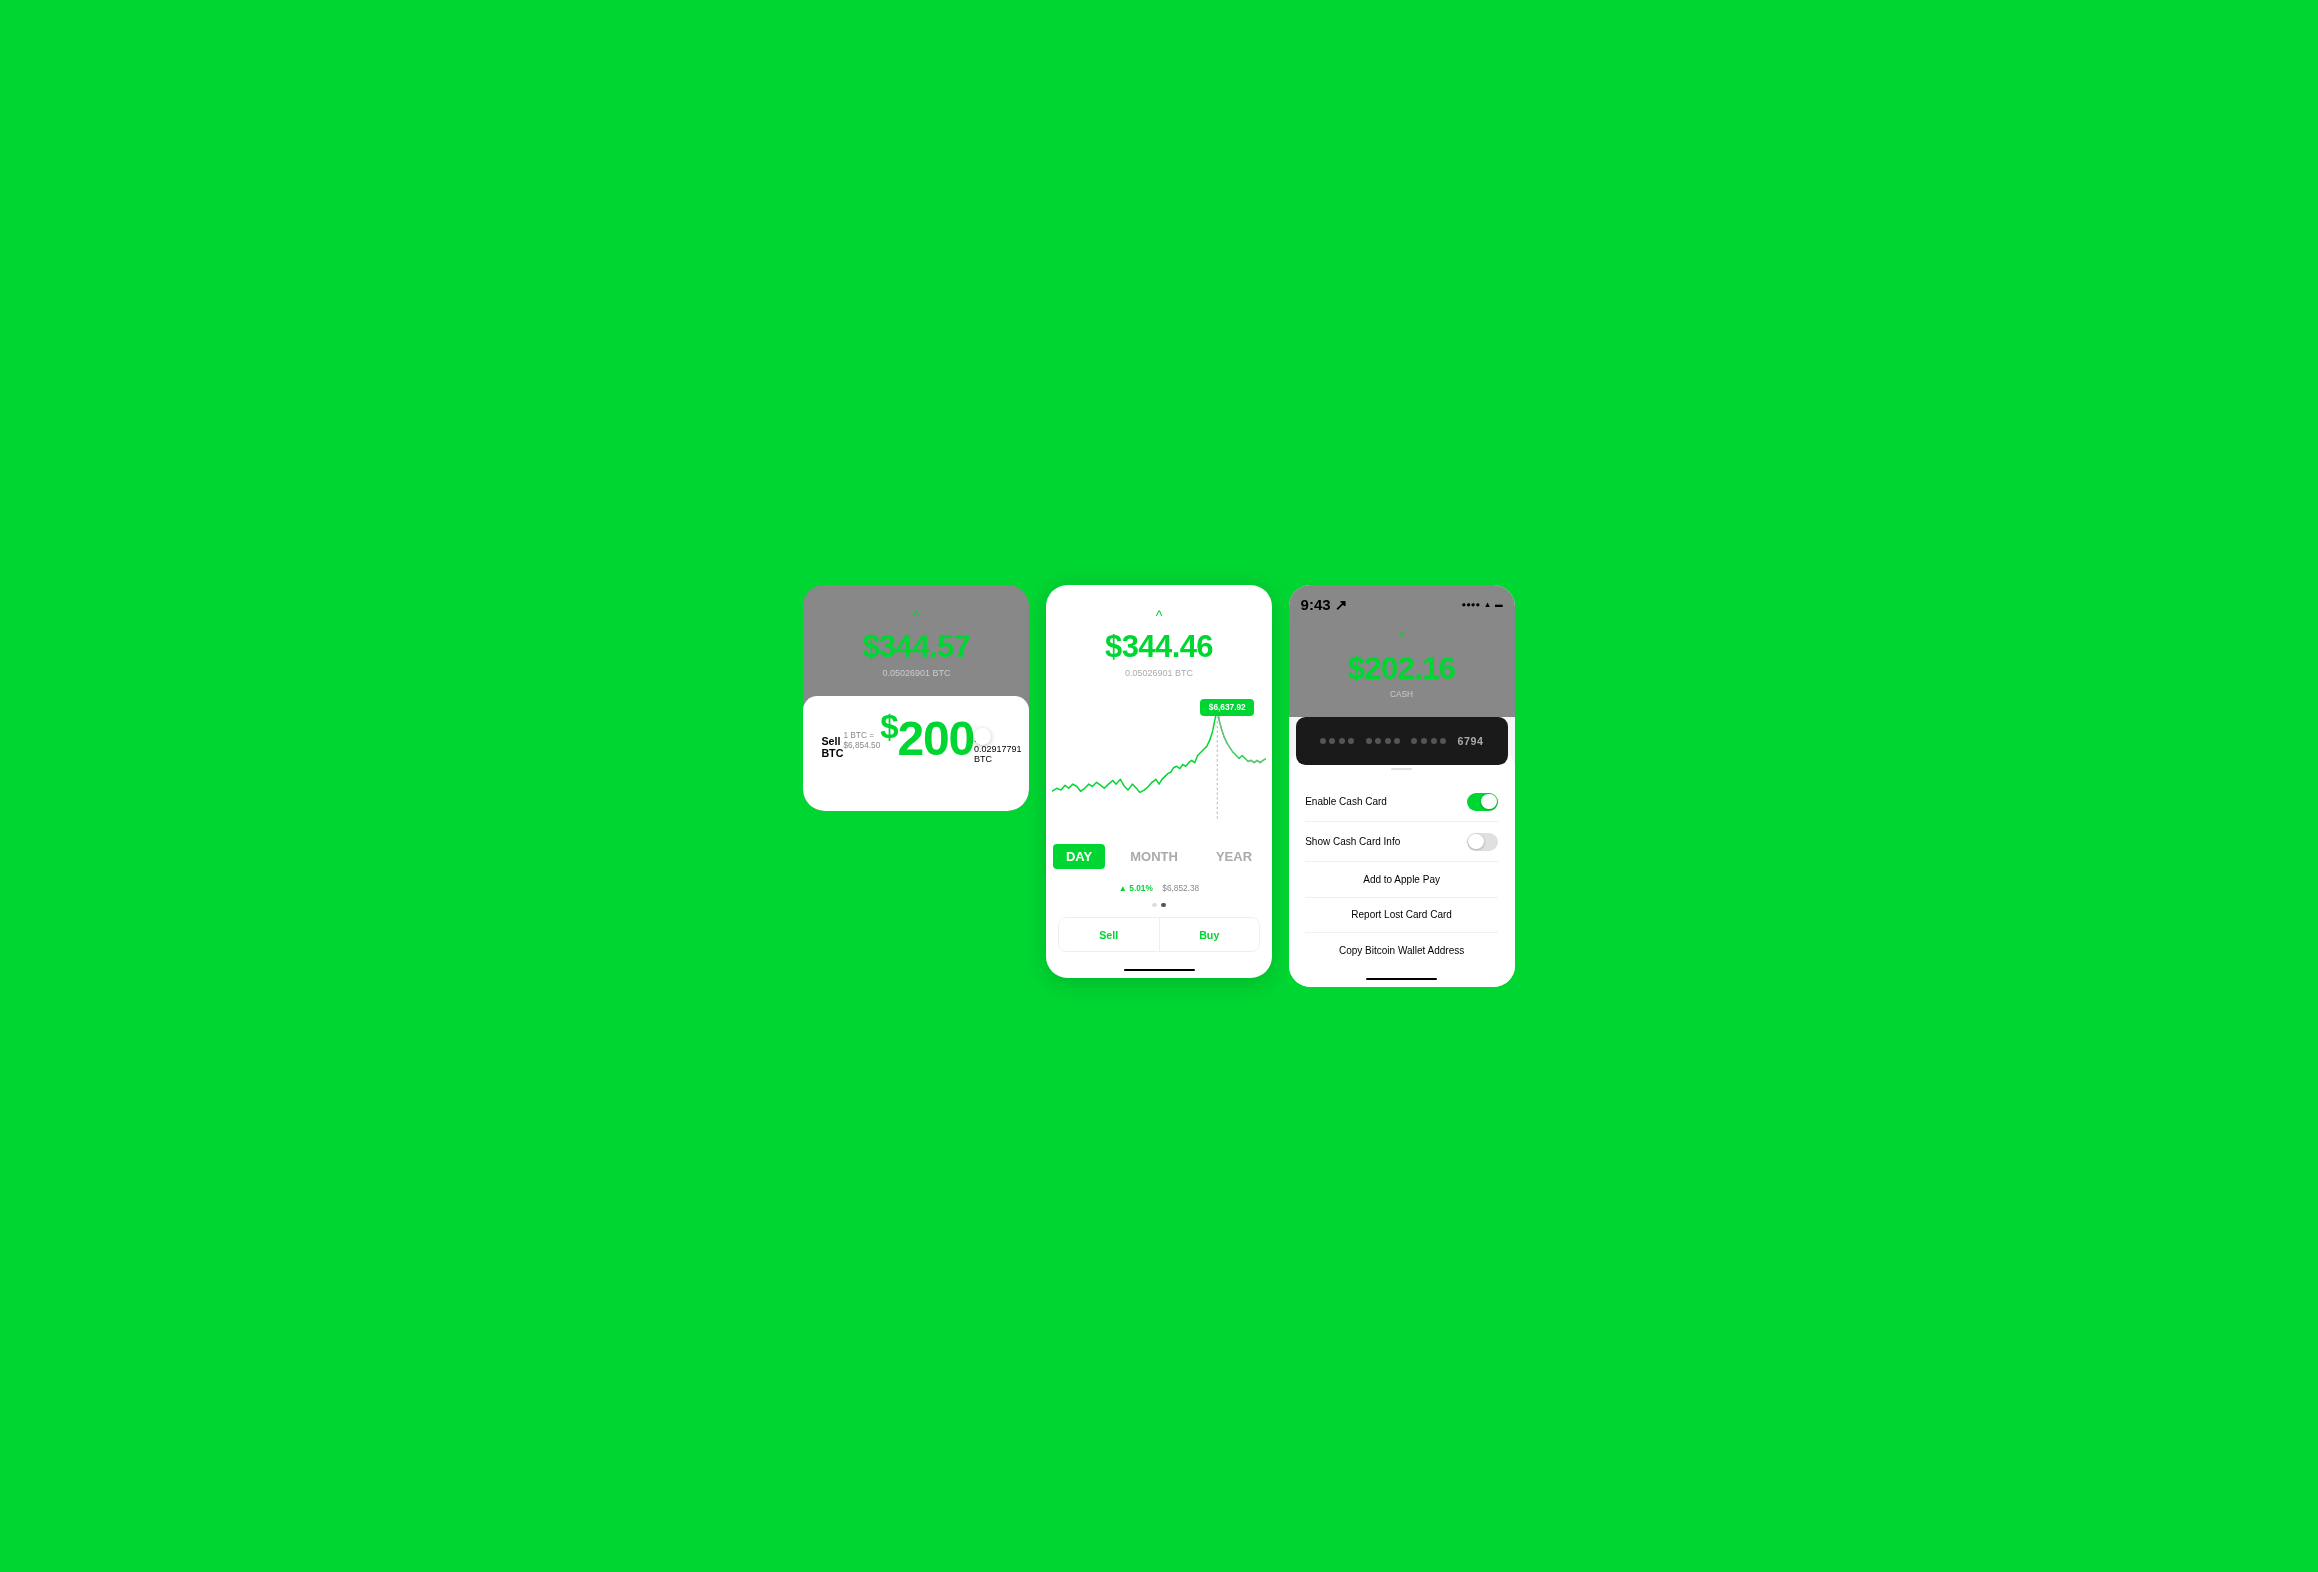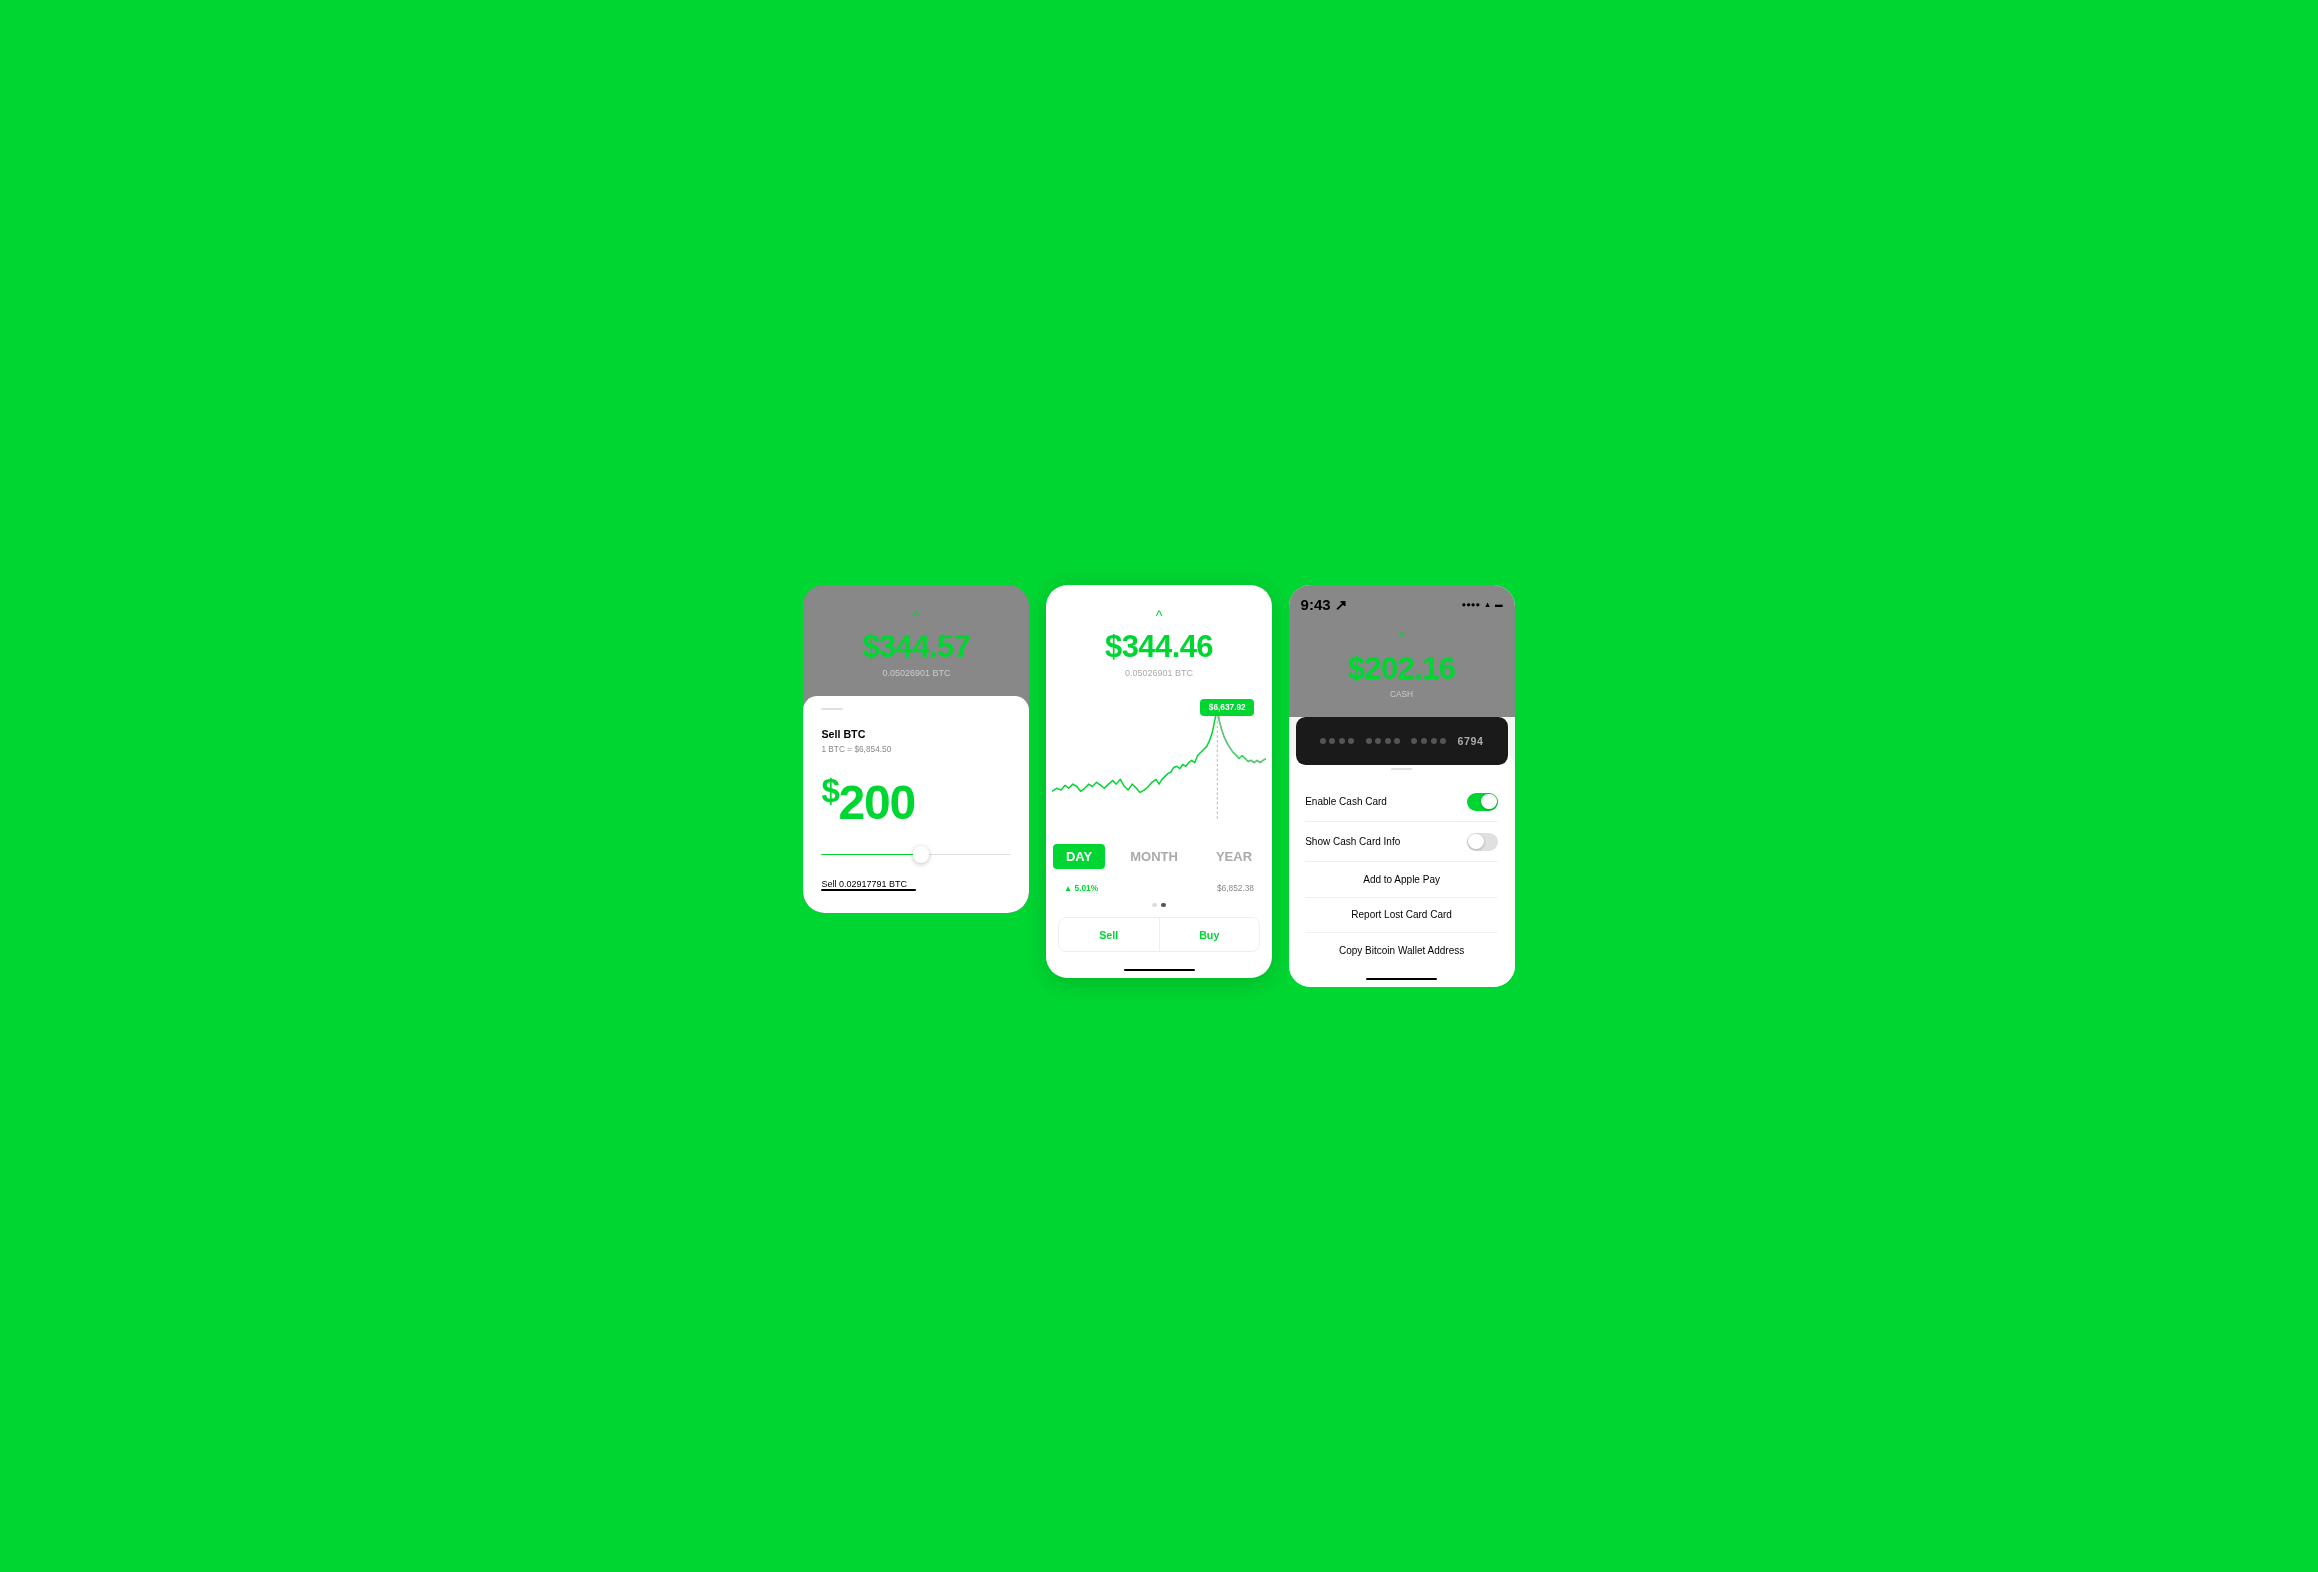--- a/index.html
+++ b/index.html
@@ -54,22 +54,21 @@
     .btc-amount {
       color: #ccc;
       font-size: 9px;
       margin-top: 2.4px;
     }
     .screen1-bottom {
       background: #fff;
       border-radius: 14.3px 14.3px 21.4px 21.4px;
       padding: 12px 18px 21.4px;
       display: flex;
-      flex-direction: column;
-      align-items: flex-start;
+      align-items: center;
       flex: 1;
     }
     .drag-handle {
       width: 21.4px;
       height: 2.4px;
       background: #e0e0e0;
       border-radius: 1.2px;
       margin-bottom: 18px;
     }
     .sell-title {
@@ -193,21 +192,21 @@
       background: transparent;
       color: #aaa;
     }
     .time-btn.active {
       background: #00d632;
       color: #fff;
     }
     .chart-stats {
       display: flex;
       align-items: center;
-      justify-content: space-between;
+      justify-content: center;
       gap: 9.5px;
       padding: 4.8px 18px 9.5px;
     }
     .stat-up {
       color: #00d632;
       font-size: 8.3px;
       font-weight: 600;
     }
     .stat-price {
       color: #888;

